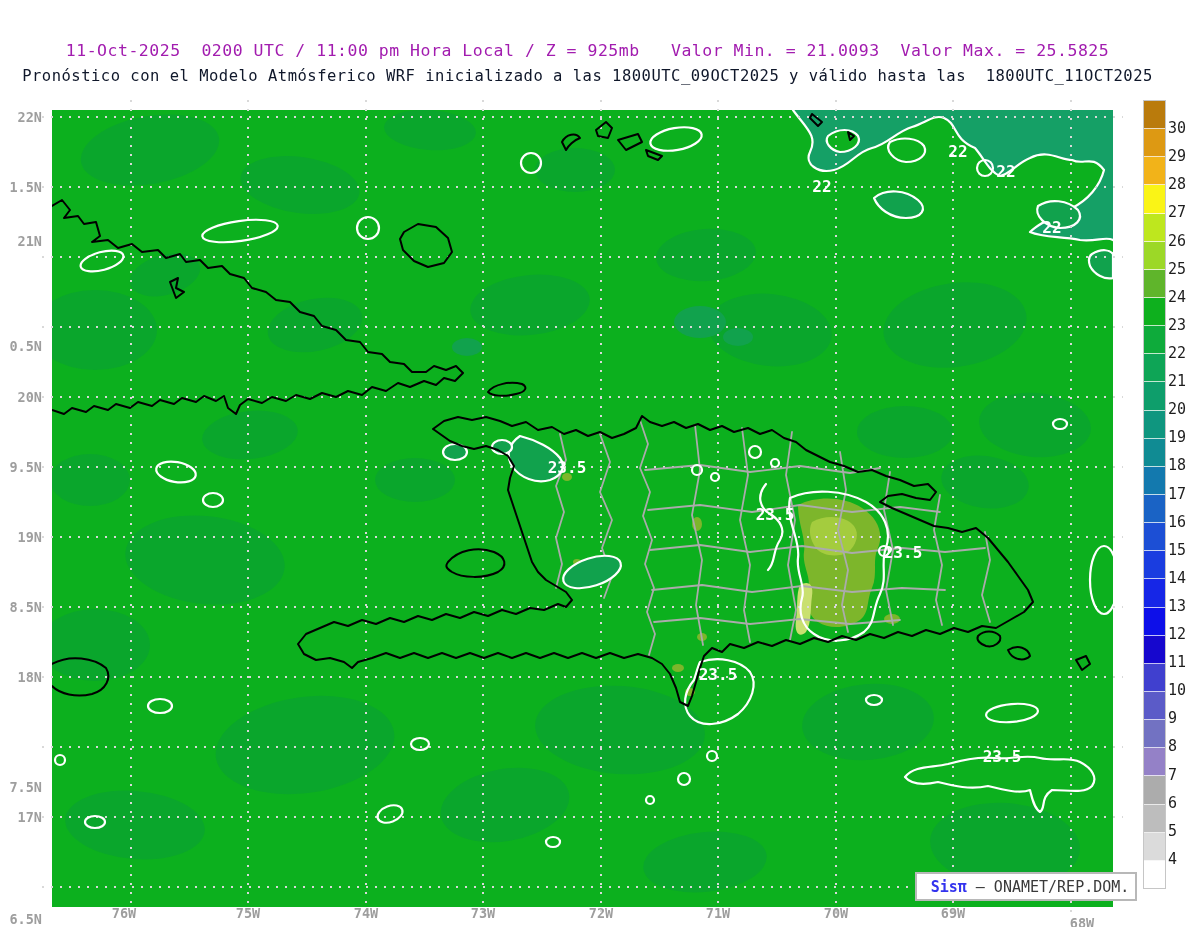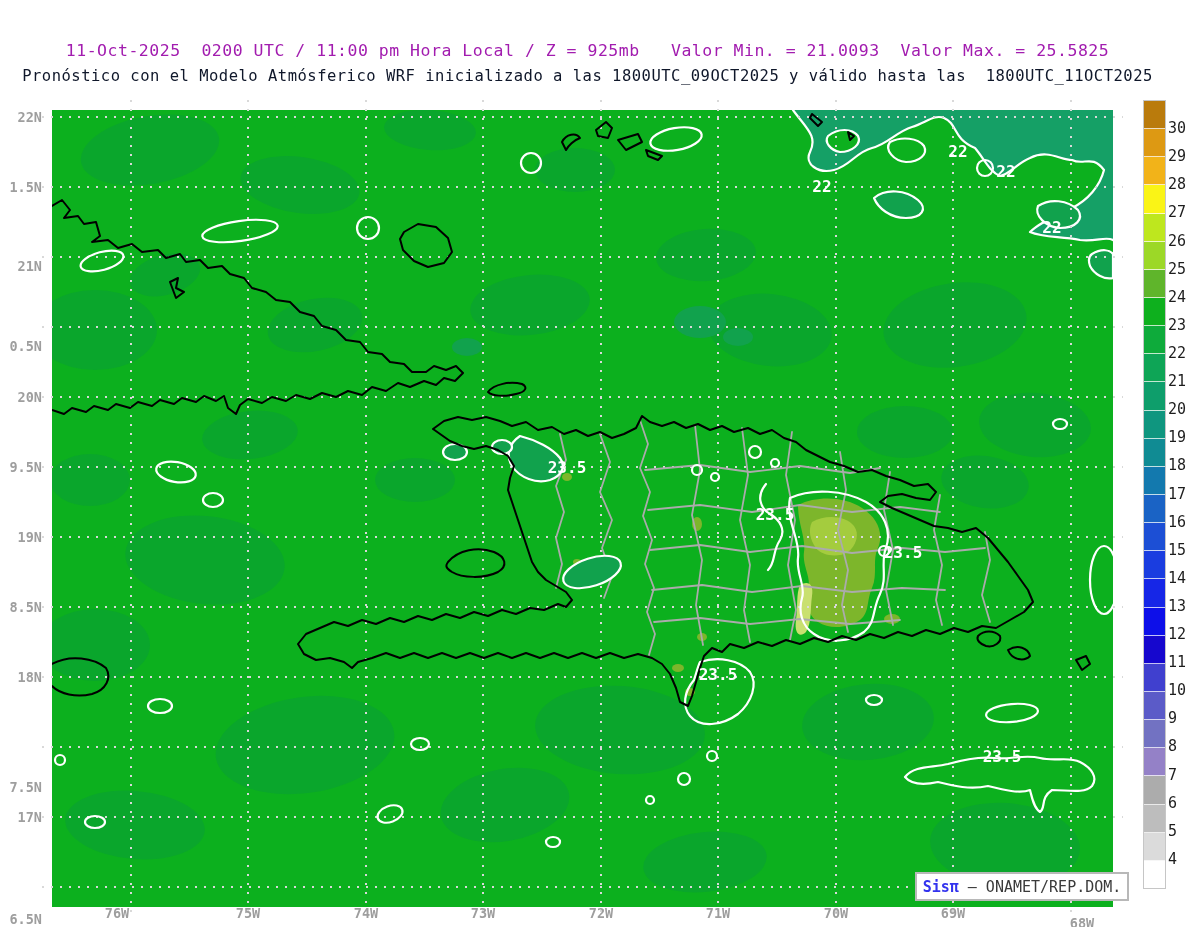--- a/index.html
+++ b/index.html
@@ -20,21 +20,21 @@
   
   #cbar{position:absolute;left:1143px;top:100px;width:21px;height:787px;
         border:1px solid #C6C6C6;display:flex;flex-direction:column;background:#fff;}
   .cbar-seg{flex:1 1 auto;border-bottom:1px solid rgba(255,255,255,.75);}
   .cbar-seg:last-child{border-bottom:none;}
   .cbar-label{position:absolute;left:1168px;width:34px;height:18px;line-height:18px;
               font-size:15px;color:#1d1d1d;text-align:left;}
   
   #wm{position:absolute;left:915px;top:872px;width:210px;height:25px;
       background:#fff;border:2px solid #B8B8B8;display:flex;align-items:center;
-      justify-content:center;font-size:15px;white-space:pre;z-index:5;}
+      justify-content:center;font-size:15px;white-space:pre;z-index:5;padding-left:8px;}
   #wm .brand{color:#3333EE;font-weight:bold;}
   #wm .rest{color:#3A3A3A;}
   
   .sea{fill:var(--c-base);}
   .shade{fill:var(--c-shade);}
   .coolp{fill:var(--c-mid);}
   .corner{fill:var(--c-corner);}
   .warm{fill:var(--c-warm);}
   .warml{fill:var(--c-warm_light);}
   .pale{fill:var(--c-pale);}
@@ -277,33 +277,33 @@
           <text x="718" y="680" class="cont-label">23.5</text>
           <text x="1002" y="762" class="cont-label">23.5</text>
         </g>
     </g>
   </svg>
 
   
   <div id="lat-labels">
       <div class="lat-label" style="top: 108px;">22N</div>
       <div class="lat-label" style="top: 178px;">1.5N</div>
-      <div class="lat-label" style="top: 257px;">21N</div>
+      <div class="lat-label" style="top: 232px;">21N</div>
       <div class="lat-label" style="top: 337px;">0.5N</div>
       <div class="lat-label" style="top: 388px;">20N</div>
       <div class="lat-label" style="top: 458px;">9.5N</div>
       <div class="lat-label" style="top: 528px;">19N</div>
       <div class="lat-label" style="top: 598px;">8.5N</div>
       <div class="lat-label" style="top: 668px;">18N</div>
       <div class="lat-label" style="top: 778px;">7.5N</div>
       <div class="lat-label" style="top: 808px;">17N</div>
       <div class="lat-label" style="top: 878px; margin-top: 32px;">6.5N</div>
     </div>
   <div id="lon-labels">
-      <div class="lon-label" style="left: 87px;">76W</div>
+      <div class="lon-label" style="left: 94px;">76W</div>
       <div class="lon-label" style="left: 218px;">75W</div>
       <div class="lon-label" style="left: 336px;">74W</div>
       <div class="lon-label" style="left: 453px;">73W</div>
       <div class="lon-label" style="left: 571px;">72W</div>
       <div class="lon-label" style="left: 688px;">71W</div>
       <div class="lon-label" style="left: 806px;">70W</div>
       <div class="lon-label" style="left: 923px;">69W</div>
       <div class="lon-label" style="left: 1052px; margin-top: 10px;">68W</div>
     </div>
 

